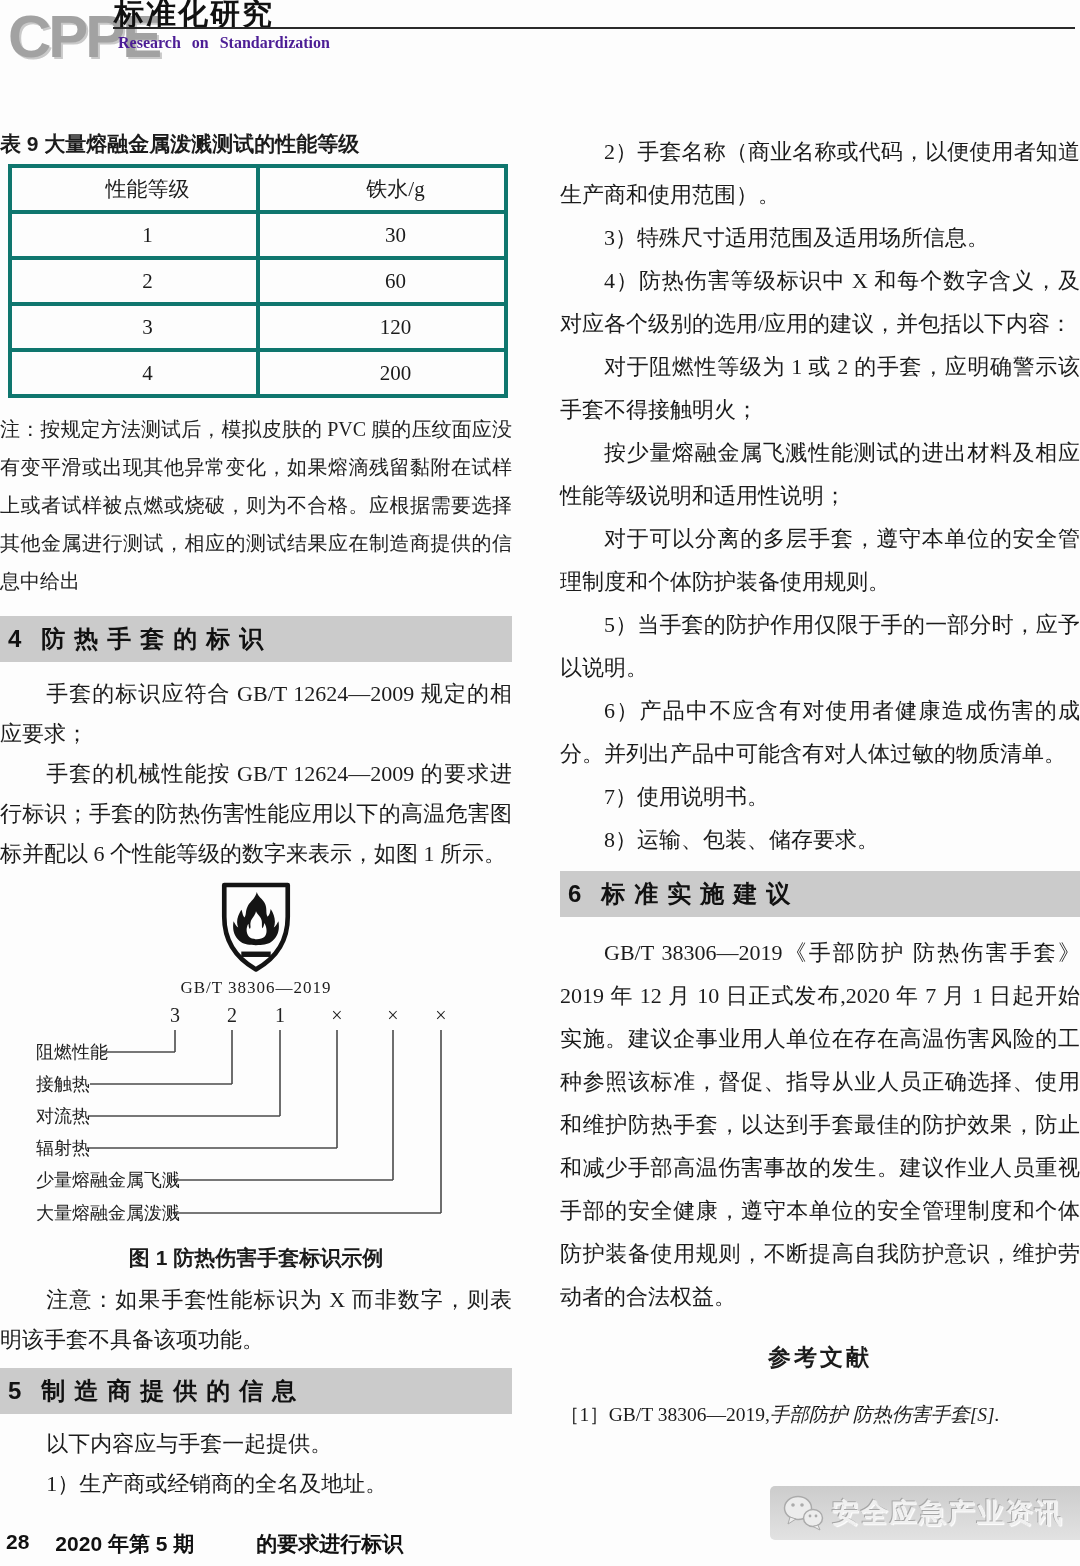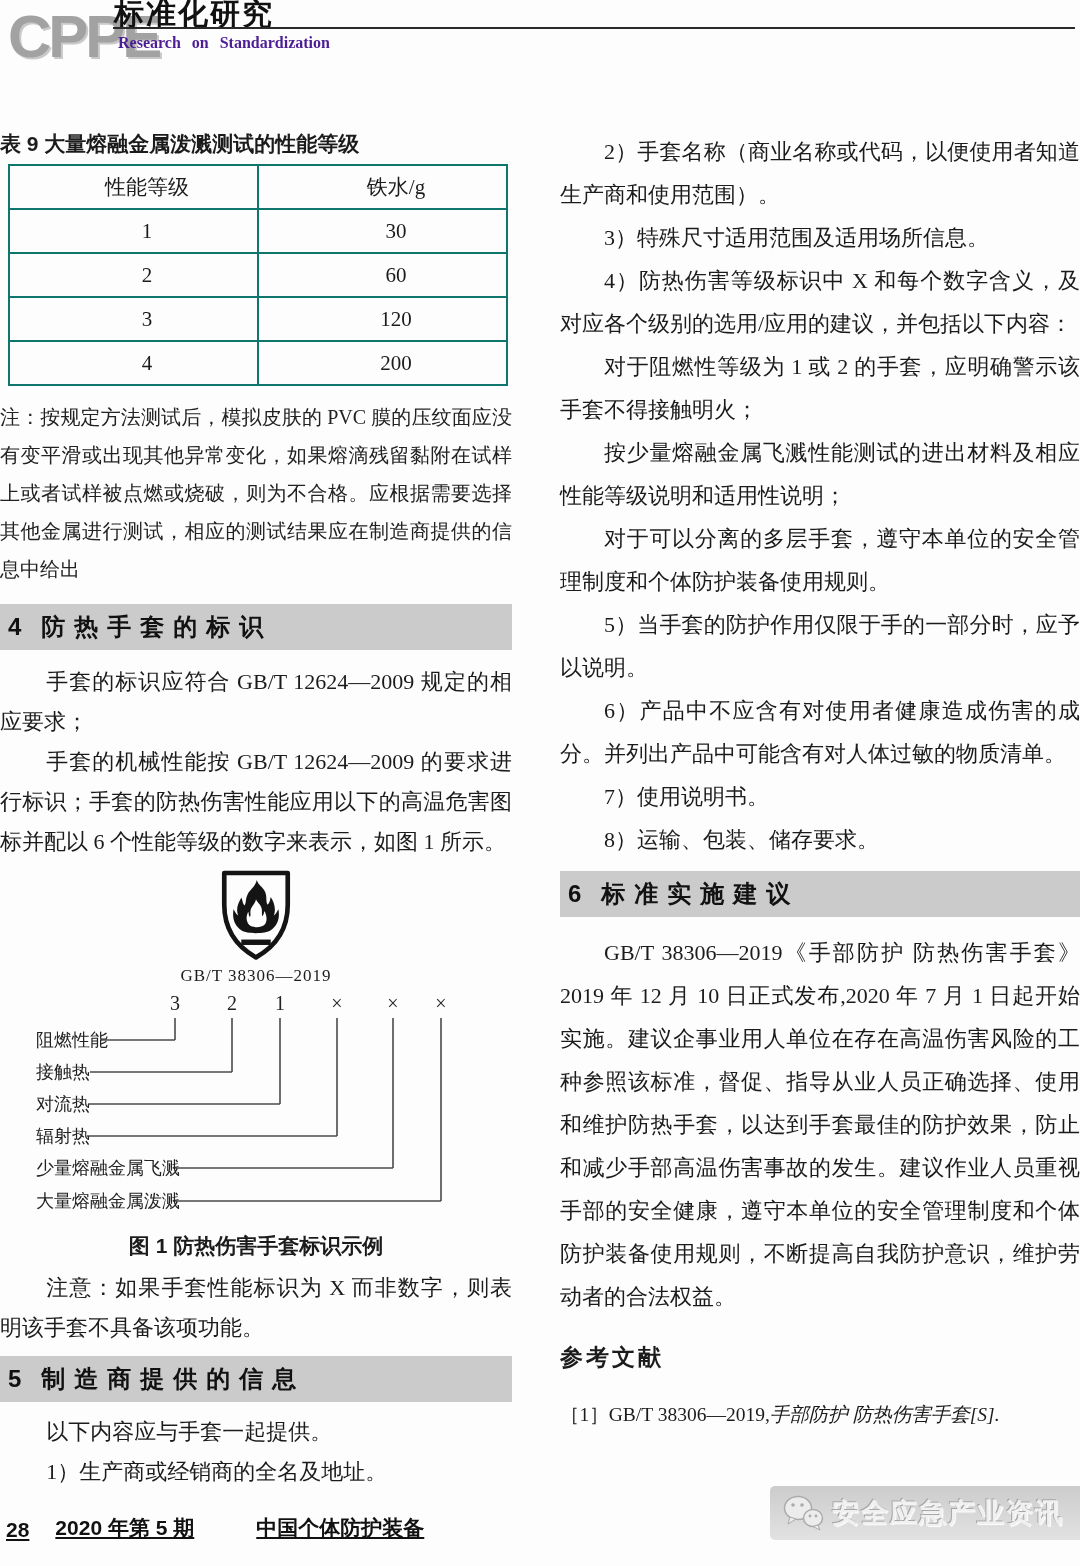--- a/index.html
+++ b/index.html
@@ -14,47 +14,47 @@
   .head-rule{position:absolute;left:113px;right:5px;top:27px;height:2px;background:#2a2a2a;}
   .title-en{position:absolute;left:118px;top:34px;font-family:"Liberation Serif",serif;
         font-weight:bold;font-size:16px;word-spacing:7px;color:#4c1d95;}
   
   .col-left{position:absolute;left:0;top:120px;width:512px;}
   .col-right{position:absolute;left:560px;top:120px;width:520px;}
   
   .tbl-caption{margin:10px 0 6px 0;text-align:left;font-family:"Liberation Sans",sans-serif;
         font-weight:bold;font-size:21px;}
   table.spec{border-collapse:collapse;width:500px;margin-left:8px;}
-  table.spec th,table.spec td{border:2px solid #0f766e;height:40px;text-align:center;
+  table.spec th,table.spec td{border:4px solid #0f766e;height:40px;text-align:center;
         font-size:21px;font-weight:normal;padding-left:28px;}
   
   .note{margin:12px 0 0 0;font-size:20px;line-height:38px;text-align:justify;color:#222;}
   .para{margin:0;font-size:22px;line-height:40px;text-align:justify;text-indent:2.1em;}
   .rpara{margin:0;font-size:22px;line-height:43px;text-align:justify;text-indent:2em;}
   .secbar{display:flex;align-items:center;height:46px;padding-left:8px;box-sizing:border-box;
         font-family:"Liberation Sans",sans-serif;font-weight:bold;font-size:24px;color:#111;}
   .secbar .stitle{margin-left:20px;letter-spacing:9px;}
   .mt8{margin-top:8px;}.mt10{margin-top:10px;}.mt12{margin-top:12px;}.mt14{margin-top:14px;}
   .mt16{margin-top:16px;}
   
   .fig-shield{margin-top:4px;text-align:center;}
   .fig-standard{margin-top:0;text-align:center;font-size:17px;letter-spacing:1px;}
   .diagram{display:block;margin-top:6px;}
   .fig-caption{margin-top:10px;text-align:center;font-family:"Liberation Sans",sans-serif;
         font-weight:bold;font-size:21px;}
   .diagram text{font-family:"Liberation Serif",serif;fill:#222;}
   .diagram line{stroke:#4a4a4a;stroke-width:1.6;}
   
-  .ref-heading{margin:24px 0 0 0;text-align:left;font-family:"Liberation Sans",sans-serif;
+  .ref-heading{margin:24px 0 0 0;text-align:center;font-family:"Liberation Sans",sans-serif;
         font-weight:bold;font-size:23px;letter-spacing:3px;}
   .ref-line{margin:28px 0 0 0;font-size:19.5px;}
   .ref-zh{font-style:italic;}
   
-  .footer{position:absolute;left:6px;bottom:24px;display:flex;align-items:flex-end;
-        font-family:"Liberation Sans",sans-serif;font-weight:bold;font-size:21px;color:#111;text-decoration:underline;}
+  .footer{position:absolute;left:6px;bottom:8px;display:flex;align-items:flex-start;
+        font-family:"Liberation Sans",sans-serif;font-weight:bold;font-size:21px;color:#111;}
   .footer .pg{margin-right:26px;}
   .footer .issue{margin-right:62px;}
   .watermark{position:absolute;left:770px;top:1486px;width:343px;height:54px;
         background:linear-gradient(180deg,#cccccc,#e2e2e2);border-radius:5px;
         display:flex;align-items:center;gap:8px;padding-left:12px;box-sizing:border-box;}
   .wm-text{font-family:"Liberation Sans",sans-serif;font-weight:bold;font-size:27px;
         letter-spacing:2px;color:#f0f0f0;
         text-shadow:-1px -1px 0 #a6a6a6,1px 1px 1px #ffffff;}
 </style>
 </head>
@@ -199,16 +199,16 @@
       <path d="M36 30 L38 35 L31 31.5 Z" fill="#ececec" stroke="#ababab" stroke-width="1"></path>
       <circle cx="28" cy="21" r="1.4" fill="#ababab"></circle>
       <circle cx="34" cy="21" r="1.4" fill="#ababab"></circle>
     </svg>
     <span class="wm-text">安全应急产业资讯</span>
   </div>
 
   <div class="footer">
     <span class="pg">28</span>
     <span class="issue">2020 年第 5 期</span>
-    <span>中国个体防护装备</span>
+    <span>的要求进行标识</span>
   </div>
 
 </div>
 
 </body></html>

